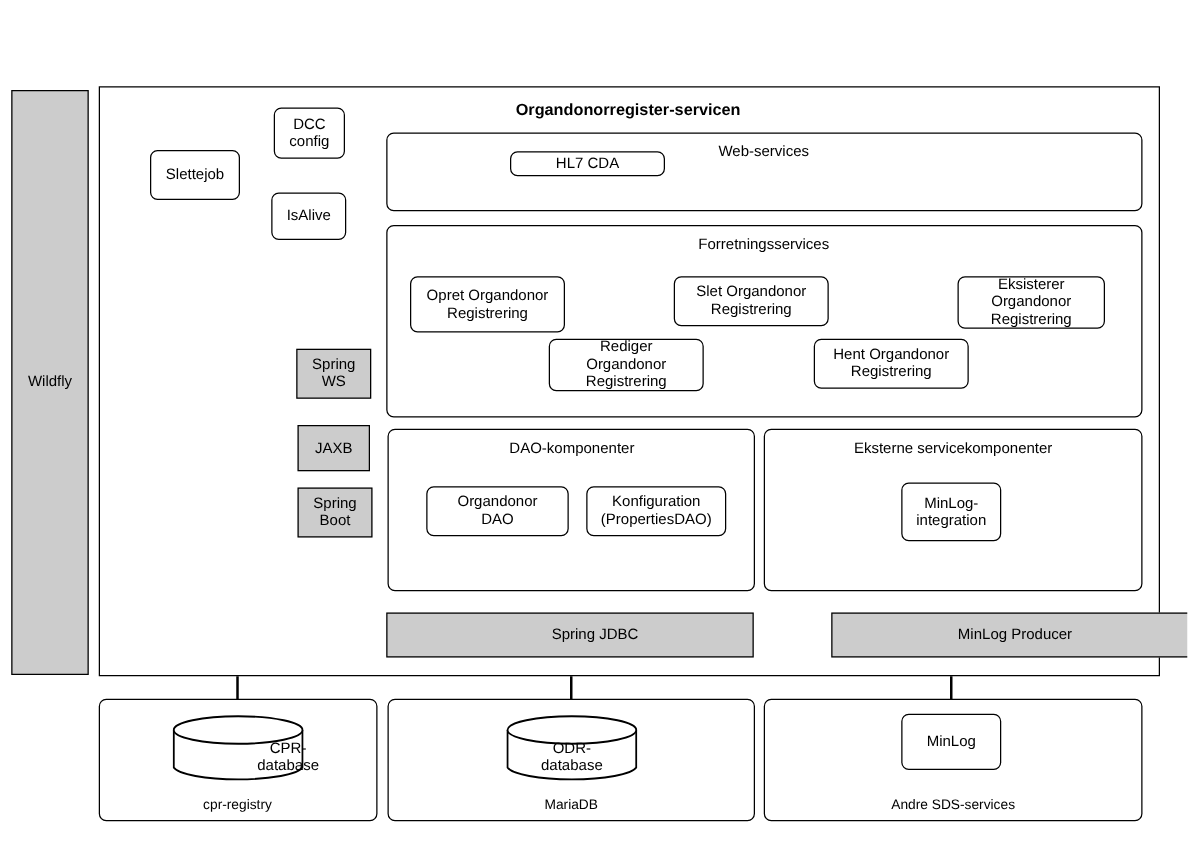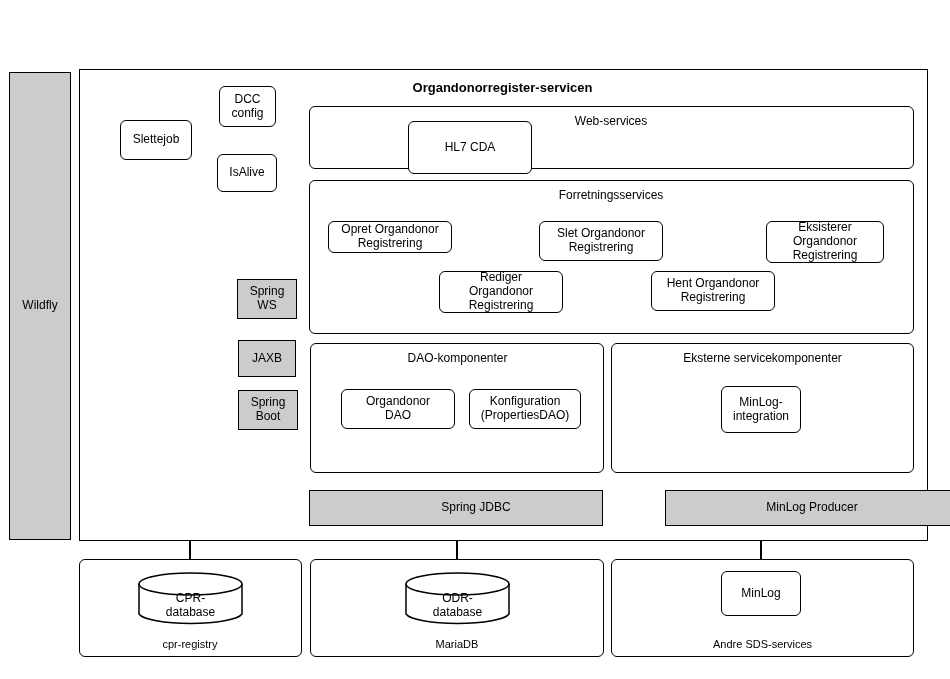--- a/index.html
+++ b/index.html
@@ -120,30 +120,30 @@
 
   <div class="box grey label-center node-text" style="left:238px; top:390px; width:60px; height:40px; white-space:pre-line;">
     <span>Spring
 Boot</span>
   </div>
 
   <div class="box rounded" style="left:309px; top:106px; width:605px; height:63px;"></div>
   <div class="label-center sect-title" style="left:520px; top:114px; width:182px; height:16px;">
     <span>Web-services</span>
   </div>
-  <div class="box rounded label-center node-text" style="left:408px; top:121px; width:124px; height:53px;text-align:center;">
+  <div class="box rounded label-center node-text" style="left:408px; top:121px; width:124px; height:20px;text-align:center;">
     <span>HL7 CDA</span>
   </div>
 
   <div class="box rounded" style="left:309px; top:180px; width:605px; height:154px;"></div>
   <div class="label-center sect-title" style="left:511px; top:188px; width:200px; height:16px;">
     <span>Forretningsservices</span>
   </div>
 
-  <div class="box rounded label-center node-text" style="left:328px; top:221px; width:124px; height:32px; white-space:pre-line;">
+  <div class="box rounded label-center node-text" style="left:328px; top:221px; width:124px; height:45px; white-space:pre-line;">
     <span>Opret Organdonor
 Registrering</span>
   </div>
   <div class="box rounded label-center node-text" style="left:539px; top:221px; width:124px; height:40px; white-space:pre-line;">
     <span>Slet Organdonor
 Registrering</span>
   </div>
   <div class="box rounded label-center node-text" style="left:766px; top:221px; width:118px; height:42px; white-space:pre-line;">
     <span>Eksisterer
 Organdonor
@@ -190,21 +190,21 @@
 
   <div class="box rounded" style="left:79px; top:559px; width:223px; height:98px;"></div>
   <div class="box rounded" style="left:310px; top:559px; width:294px; height:98px;"></div>
   <div class="box rounded" style="left:611px; top:559px; width:303px; height:98px;"></div>
 
   <div style="position:absolute; left:138px; top:572px; width:105px; height:54px;">
     <svg width="105" height="54" style="position:absolute; left:0; top:0;">
       <path d="M 1 12 L 1 42 A 52 11 0 0 0 104 42 L 104 12" fill="#ffffff" stroke="#000000" stroke-width="1.5"></path>
       <ellipse cx="52.5" cy="12" rx="51.5" ry="11" fill="#ffffff" stroke="#000000" stroke-width="1.5"></ellipse>
     </svg>
-    <div class="cyl-label" style="top:20px; white-space:pre-line;">CPR-
+    <div class="cyl-label" style="top:20px; white-space:pre-line;padding-left:40px;">CPR-
 database</div>
   </div>
   <div class="label-center small-text" style="left:120px; top:636px; width:140px; height:16px;">
     <span>cpr-registry</span>
   </div>
 
   <div style="position:absolute; left:405px; top:572px; width:105px; height:54px;">
     <svg width="105" height="54" style="position:absolute; left:0; top:0;">
       <path d="M 1 12 L 1 42 A 52 11 0 0 0 104 42 L 104 12" fill="#ffffff" stroke="#000000" stroke-width="1.5"></path>
       <ellipse cx="52.5" cy="12" rx="51.5" ry="11" fill="#ffffff" stroke="#000000" stroke-width="1.5"></ellipse>

